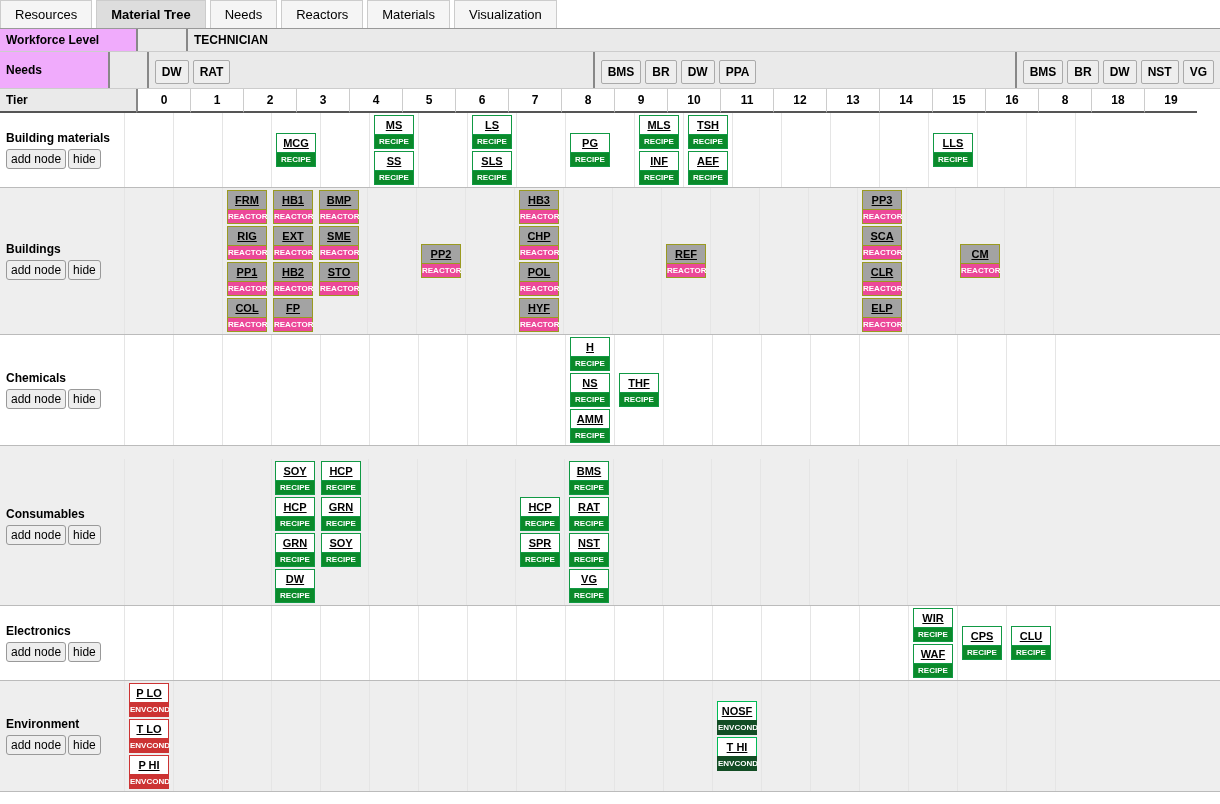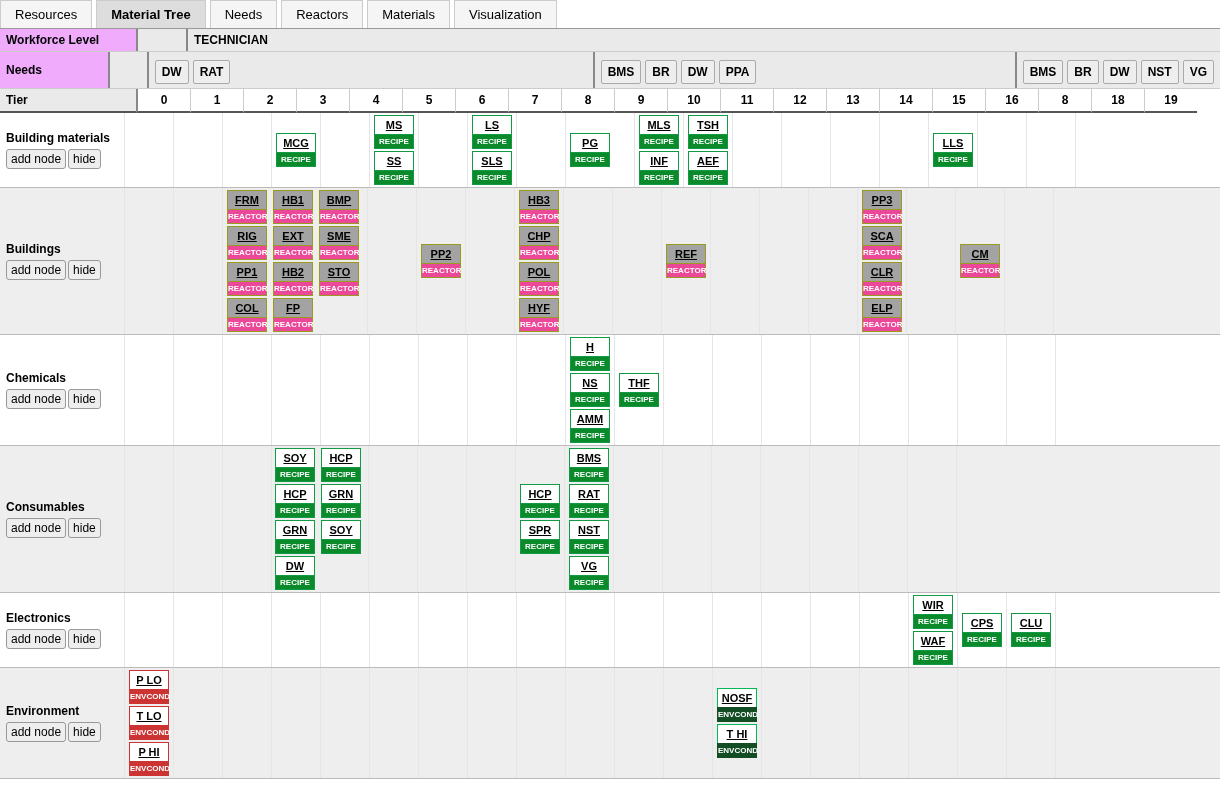--- a/index.html
+++ b/index.html
@@ -489,21 +489,21 @@
       </div>
     </div>
     <div class="cat-row alt-row">
       <div class="cat-lead">
         <div>Consumables</div>
         <div class="cat-buttons">
           <button>add node</button>
           <button>hide</button>
         </div>
       </div>
-      <div style="display: flex;">
+      <div style="display: flex; margin-top: 13px;">
         <div class="cell" style="width: 48px;"></div>
         <div class="cell" style="width: 48px;"></div>
         <div class="cell" style="width: 48px;"></div>
         <div class="cell" style="width: 96px;">
           <div style="display: grid; grid-template-columns: repeat(2, 44px); gap: 2px;">
             <div class="node recipe">
               <div class="label">SOY</div>
               <div class="tag">RECIPE</div>
             </div>
             <div class="node recipe">

